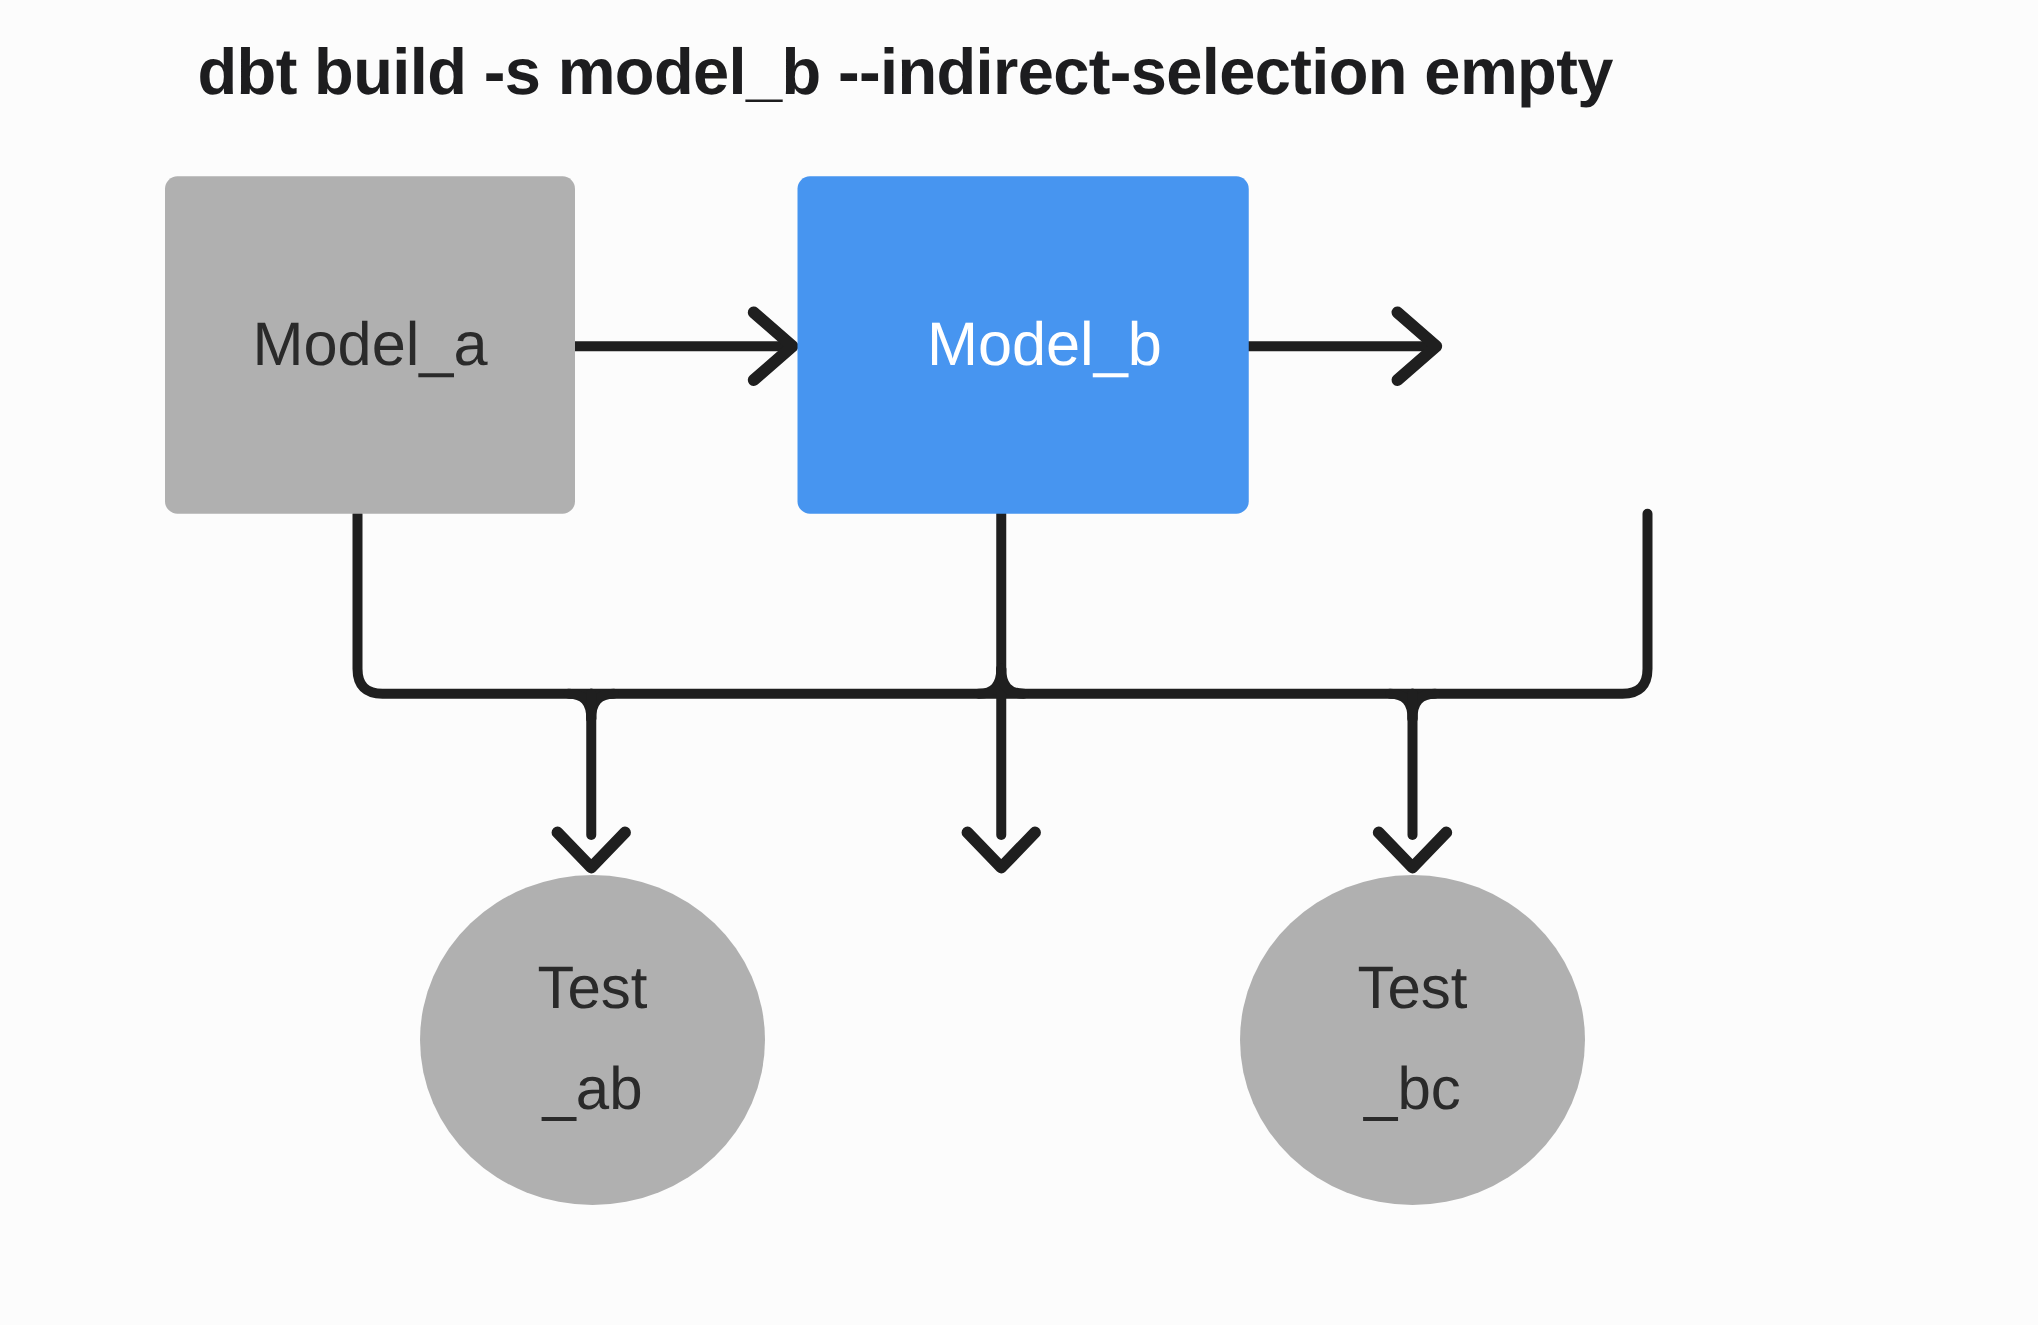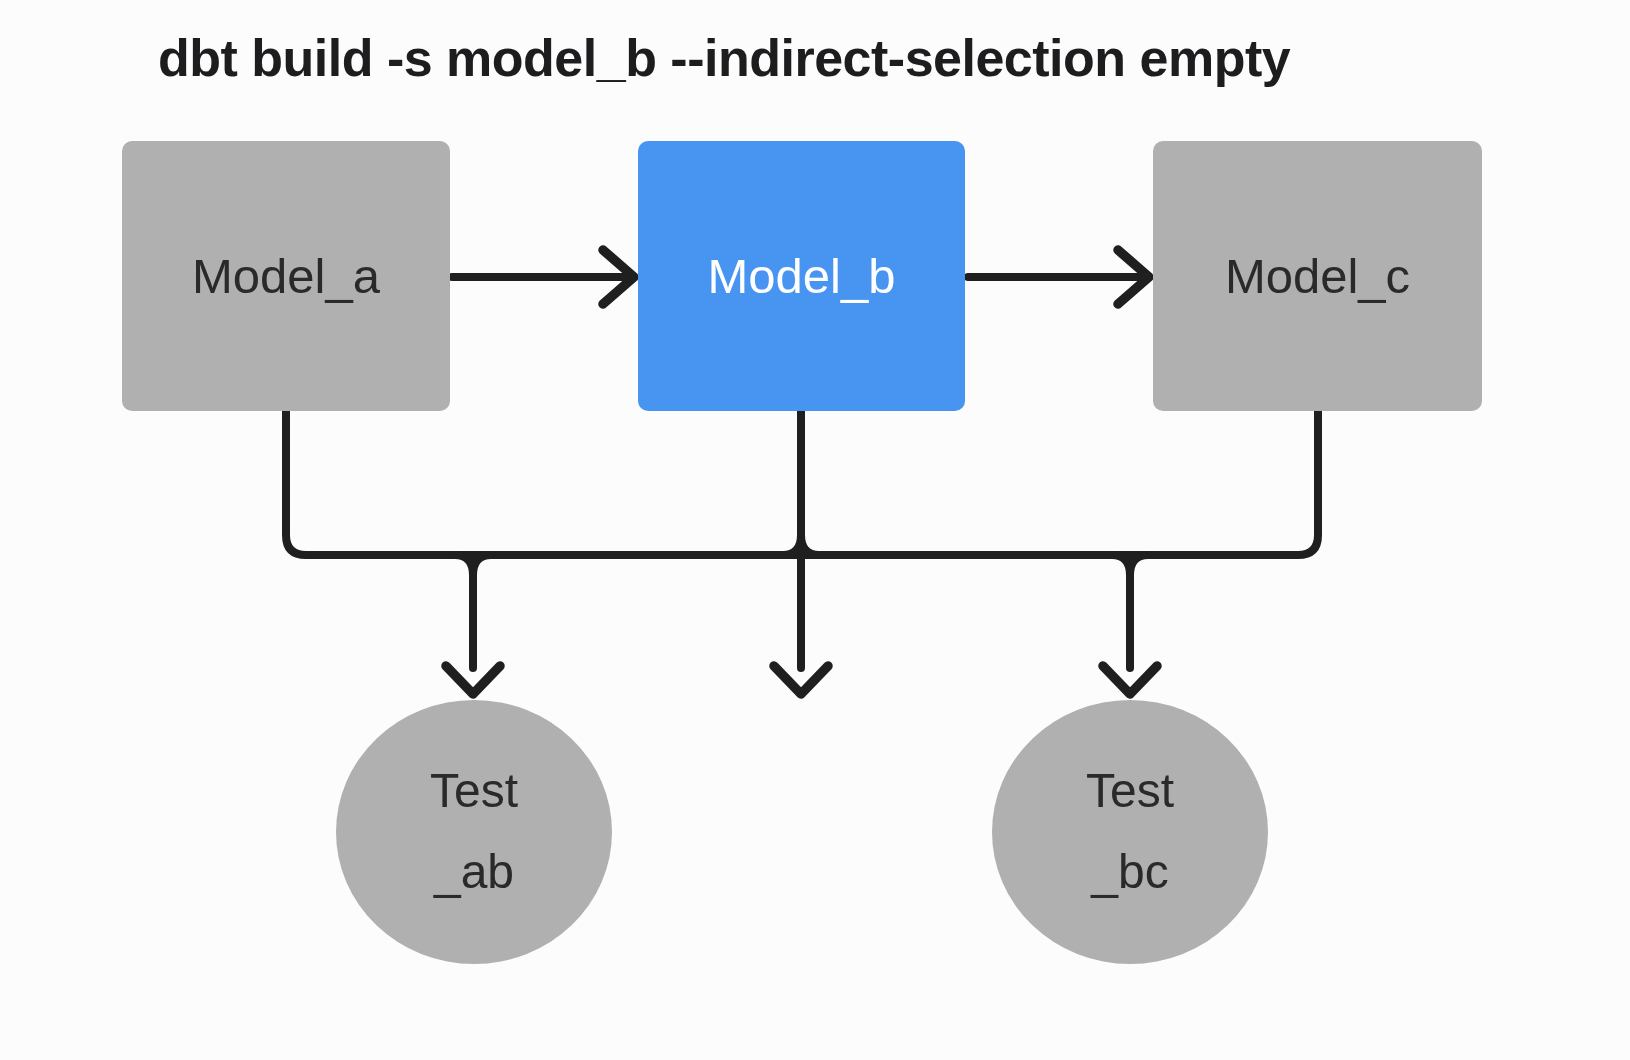--- a/index.html
+++ b/index.html
@@ -27,22 +27,22 @@
   .edges-svg{position:absolute;left:0;top:0;width:1630px;height:1060px;}
   .edges-svg path{fill:none;stroke:var(--edge);stroke-width:8;stroke-linecap:round;stroke-linejoin:round;}
   .edges-svg path.head{stroke-width:9.5;}
   .model-box{
     position:absolute;top:141px;height:270px;width:328px;
     border-radius:10px;background:var(--node-gray);
     display:flex;align-items:center;justify-content:center;
     font-size:49px;font-weight:500;color:var(--text-dark);
     letter-spacing:0;
   }
-  .model-box.selected{background:var(--selected-blue);color:var(--text-light);}
-  #box-model-a{left:122px;}
+  .model-box.selected{background:var(--selected-blue);color:var(--text-light);padding-left:34px;}
+  #box-model-a{left:132px;}
   #box-model-b{left:638px;width:327px;}
   #box-model-c{left:1153px;width:329px;}
   .test-circle{
     position:absolute;top:700px;width:276px;height:264px;
     border-radius:50%;background:var(--node-gray);
     display:flex;flex-direction:column;align-items:center;justify-content:center;
     font-size:48px;font-weight:500;color:var(--text-dark);
     line-height:1.68;text-align:center;
   }
   #circle-test-ab{left:336px;}
@@ -105,23 +105,20 @@
   </svg>
 
   <div class="model-box" id="box-model-a">
     <span>Model_a</span>
   </div>
 
   <div class="model-box selected" id="box-model-b">
     <span>Model_b</span>
   </div>
 
-  <div class="model-box" id="box-model-c">
-    <span>Model_c</span>
-  </div>
 
   <div class="test-circle" id="circle-test-ab">
     <span class="circle-line">Test</span>
     <span class="circle-line">_ab</span>
   </div>
 
 
   <div class="test-circle" id="circle-test-bc">
     <span class="circle-line">Test</span>
     <span class="circle-line">_bc</span>

